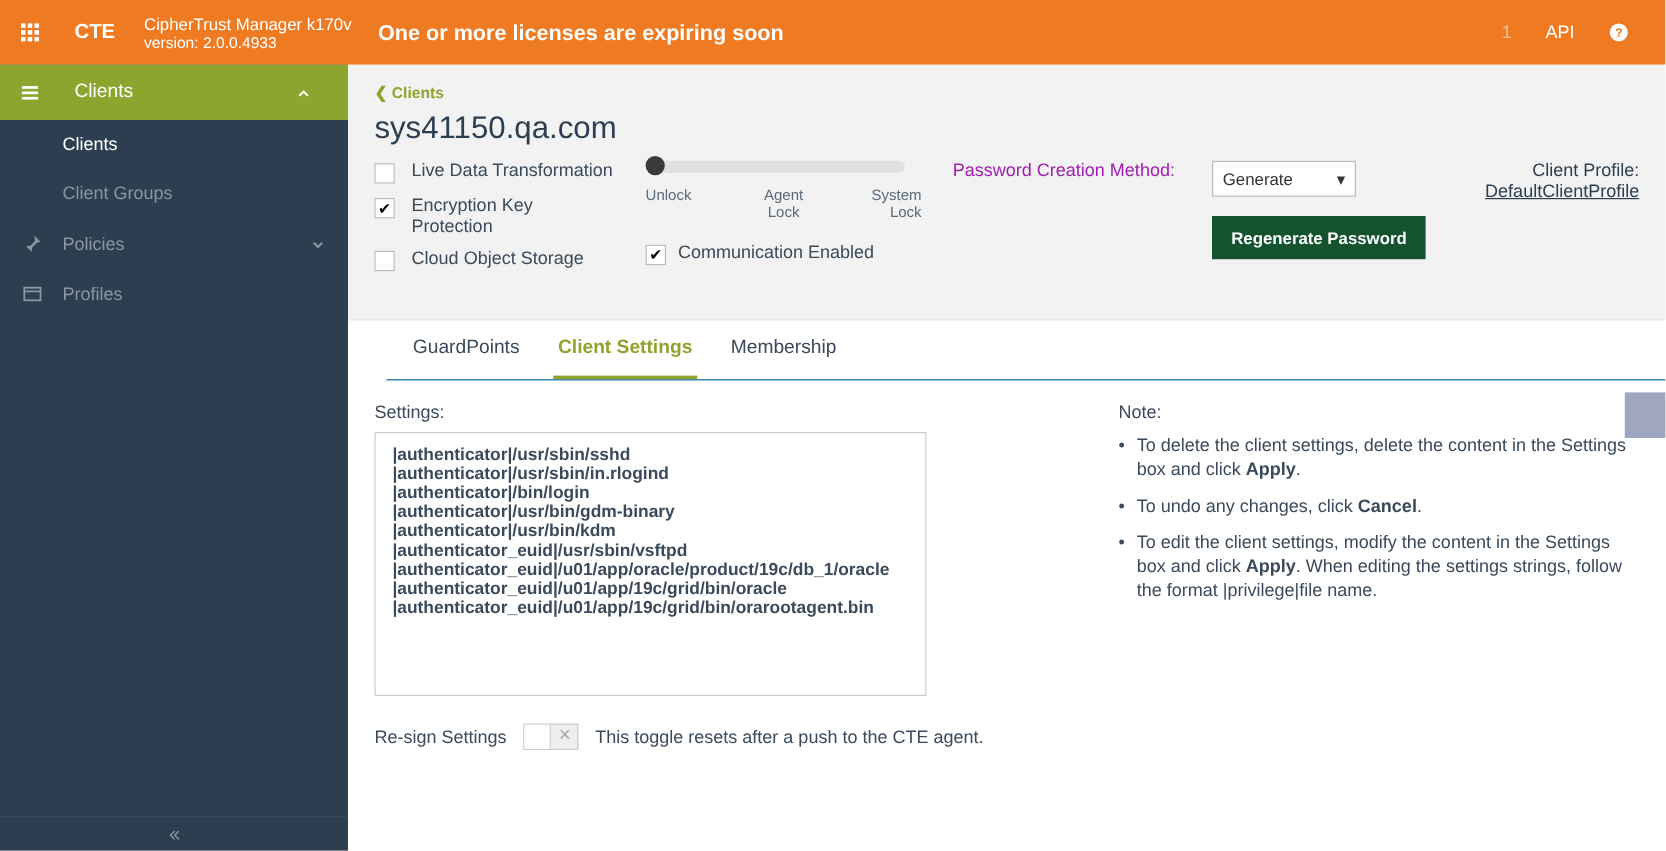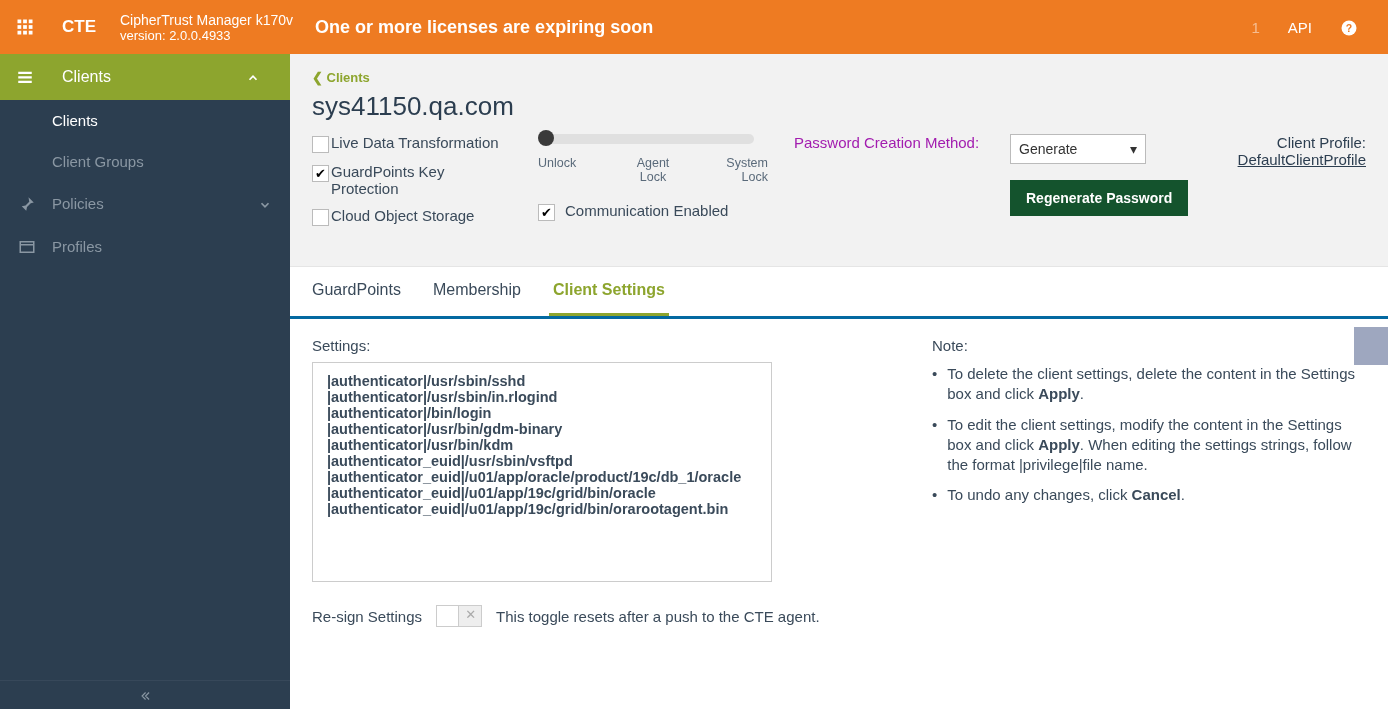--- a/index.html
+++ b/index.html
@@ -23,45 +23,45 @@
 .side-item .spacer { flex: 1; }
 .collapse-row { position: absolute; bottom: 0; width: 100%; text-align: center; padding: 6px 0; border-top: 1px solid #37485a; color: #8a97a3; }
 
 .main { flex: 1; background: #fff; overflow: auto; }
 .main-head { background: #f2f2f2; padding: 16px 22px 30px 22px; border-bottom: 1px solid #e5e5e5; }
 .breadcrumb { color: #8da52e; font-weight: 700; font-size: 13px; cursor: pointer; }
 .page-title { font-size: 26px; color: #2c3e50; margin: 6px 0 12px 0; }
 
 .head-row { display: flex; gap: 26px; align-items: flex-start; }
 .col1 { width: 200px; }
-.chk { display: flex; align-items: flex-start; gap: 2px; margin-bottom: 10px; color: #3a4a5a; font-size: 15px; }
+.chk { display: flex; align-items: flex-start; gap: 14px; margin-bottom: 10px; color: #3a4a5a; font-size: 15px; }
 .chk .box { width: 17px; height: 17px; background: #fff; border: 1px solid #bbb; display: inline-flex; align-items: center; justify-content: center; flex-shrink: 0; margin-top: 2px; font-size: 14px;}
 .chk .box.checked::after { content: "✔"; color: #000; font-size: 13px; line-height: 1;}
 
 .col2 { width: 230px; }
 .slider-row { display: flex; align-items: center; }
 .slider-track { position: relative; width: 210px; height: 10px; background: #e0e0e0; border-radius: 5px; margin-left: 6px;}
 .slider-thumb { position: absolute; left: -6px; top: -4px; width: 16px; height: 16px; background: #3a3a3a; border-radius: 50%; }
 .slider-labels { display: flex; justify-content: space-between; font-size: 12.5px; color: #5a6a7a; margin-top: 12px; }
 .slider-labels span { width: 60px; }
 .slider-labels span:nth-child(2){text-align:center;}
 .slider-labels span:nth-child(3){text-align:right;}
 .chk2 { display: flex; align-items: flex-start; gap: 10px; margin-top: 18px; color: #3a4a5a; font-size: 15px;}
 .chk2 .box { width: 17px; height: 17px; background: #fff; border: 1px solid #bbb; display:inline-flex;align-items:center;justify-content:center; margin-top:2px;}
 .chk2 .box.checked::after { content: "✔"; color: #000; font-size: 13px; }
 
 .col3 { width: 190px; }
 .lbl { color: #a21caf; font-size: 15px; }
-.select { width: 136px; height: 30px; border: 1px solid #bbb; background: #fff; display: inline-flex; align-items: center; justify-content: space-between; padding: 0 8px; font-size:14px; color:#333;}
+.select { width: 120px; height: 30px; border: 1px solid #bbb; background: #fff; display: inline-flex; align-items: center; justify-content: space-between; padding: 0 8px; font-size:14px; color:#333;}
 .btn-primary { background: #14532d; color: #fff; border:none; padding: 10px 16px; font-weight: 700; font-size: 14px; margin-top: 16px; cursor: pointer;}
 
 .col4 { flex:1; text-align: right; font-size: 15px; }
 .col4 a { color: #2c3e50; }
 
-.tabs { display: flex; gap: 24px; border-bottom: 3px solid #0369a1; padding: 0 18px; }
+.tabs { display: flex; gap: 24px; border-bottom: 1px solid #0369a1; padding: 0 18px; margin-left: 32px; }
 .tab { padding: 14px 4px; font-size: 16px; color: #3a4a5a; cursor: pointer; }
 .tab.active { color: #8da52e; font-weight: 700; border-bottom: 3px solid #8da52e; }
 
 .content { display: flex; gap: 60px; padding: 18px 22px 30px 22px; }
 .settings-col { width: 560px; }
 .settings-col .lbl2 { font-size: 15px; margin-bottom: 8px; color:#3a4a5a;}
 .settings-box { width: 460px; height: 220px; border: 1px solid #ccc; padding: 10px 14px; font-size: 14.5px; color: #3a4a5a; white-space: pre; overflow: auto; resize: none; font-family: inherit; font-weight: bold; }
 .resign-row { display: flex; align-items: center; gap: 14px; margin-top: 20px; font-size: 15px; color:#3a4a5a;}
 .toggle { width: 46px; height: 22px; background: #eee; border:1px solid #ccc; position: relative; }
 .toggle .knob { position:absolute; left:0; top:0; width:22px; height:20px; background:#fff; border-right:1px solid #ccc;}
@@ -157,21 +157,21 @@
       <div class="breadcrumb">❮ Clients</div>
       <div class="page-title">sys41150.qa.com</div>
       <div class="head-row">
         <div class="col1">
           <label class="chk">
               <span class="box"></span>
               <span>Live Data Transformation</span>
             </label>
           <label class="chk">
               <span class="box checked"></span>
-              <span>GuardPoints Key Protection</span>
+              <span>Encryption Key Protection</span>
             </label>
           <label class="chk">
               <span class="box"></span>
               <span>Cloud Object Storage</span>
             </label>
         </div>
         <div class="col2">
           <div class="slider-row">
             <div class="slider-track">
                 <div class="slider-thumb"></div>
@@ -199,22 +199,22 @@
           <button class="btn-primary">Regenerate Password</button>
         </div>
         <div class="col4">
           <span>Client Profile: </span><a href="#">DefaultClientProfile</a>
         </div>
       </div>
     </div>
 
     <div class="tabs">
       <div class="tab">GuardPoints</div>
+      <div class="tab active">Client Settings</div>
       <div class="tab">Membership</div>
-      <div class="tab active">Client Settings</div>
     </div>
 
     <div class="content">
       <div class="settings-col">
         <div style="display:flex; gap:100px;">
           <div class="lbl2">Settings:</div>
         </div>
         <textarea class="settings-box" style="">|authenticator|/usr/sbin/sshd
 |authenticator|/usr/sbin/in.rlogind
 |authenticator|/bin/login
@@ -233,24 +233,24 @@
           <span style="color:#3a4a5a;">This toggle resets after a push to the CTE agent.</span>
         </div>
       </div>
       <div class="note-col">
         <div class="lbl2">Note:</div>
         <ul>
           <li>
               <span><span>To delete the client settings, delete the content in the Settings box and click </span><b>Apply</b>.</span>
             </li>
           <li>
-              <span><span>To edit the client settings, modify the content in the Settings box and click </span><b>Apply</b><span>. When editing the settings strings, follow the format  |privilege|file name.</span></span>
+              <span><span>To undo any changes, click </span><b>Cancel</b>.</span>
             </li>
           <li>
-              <span><span>To undo any changes, click </span><b>Cancel</b>.</span>
+              <span><span>To edit the client settings, modify the content in the Settings box and click </span><b>Apply</b><span>. When editing the settings strings, follow the format  |privilege|file name.</span></span>
             </li>
         </ul>
       </div>
     </div>
   </div>
 </div>
 
 <div class="float-tab"></div>
 
 </body></html>

